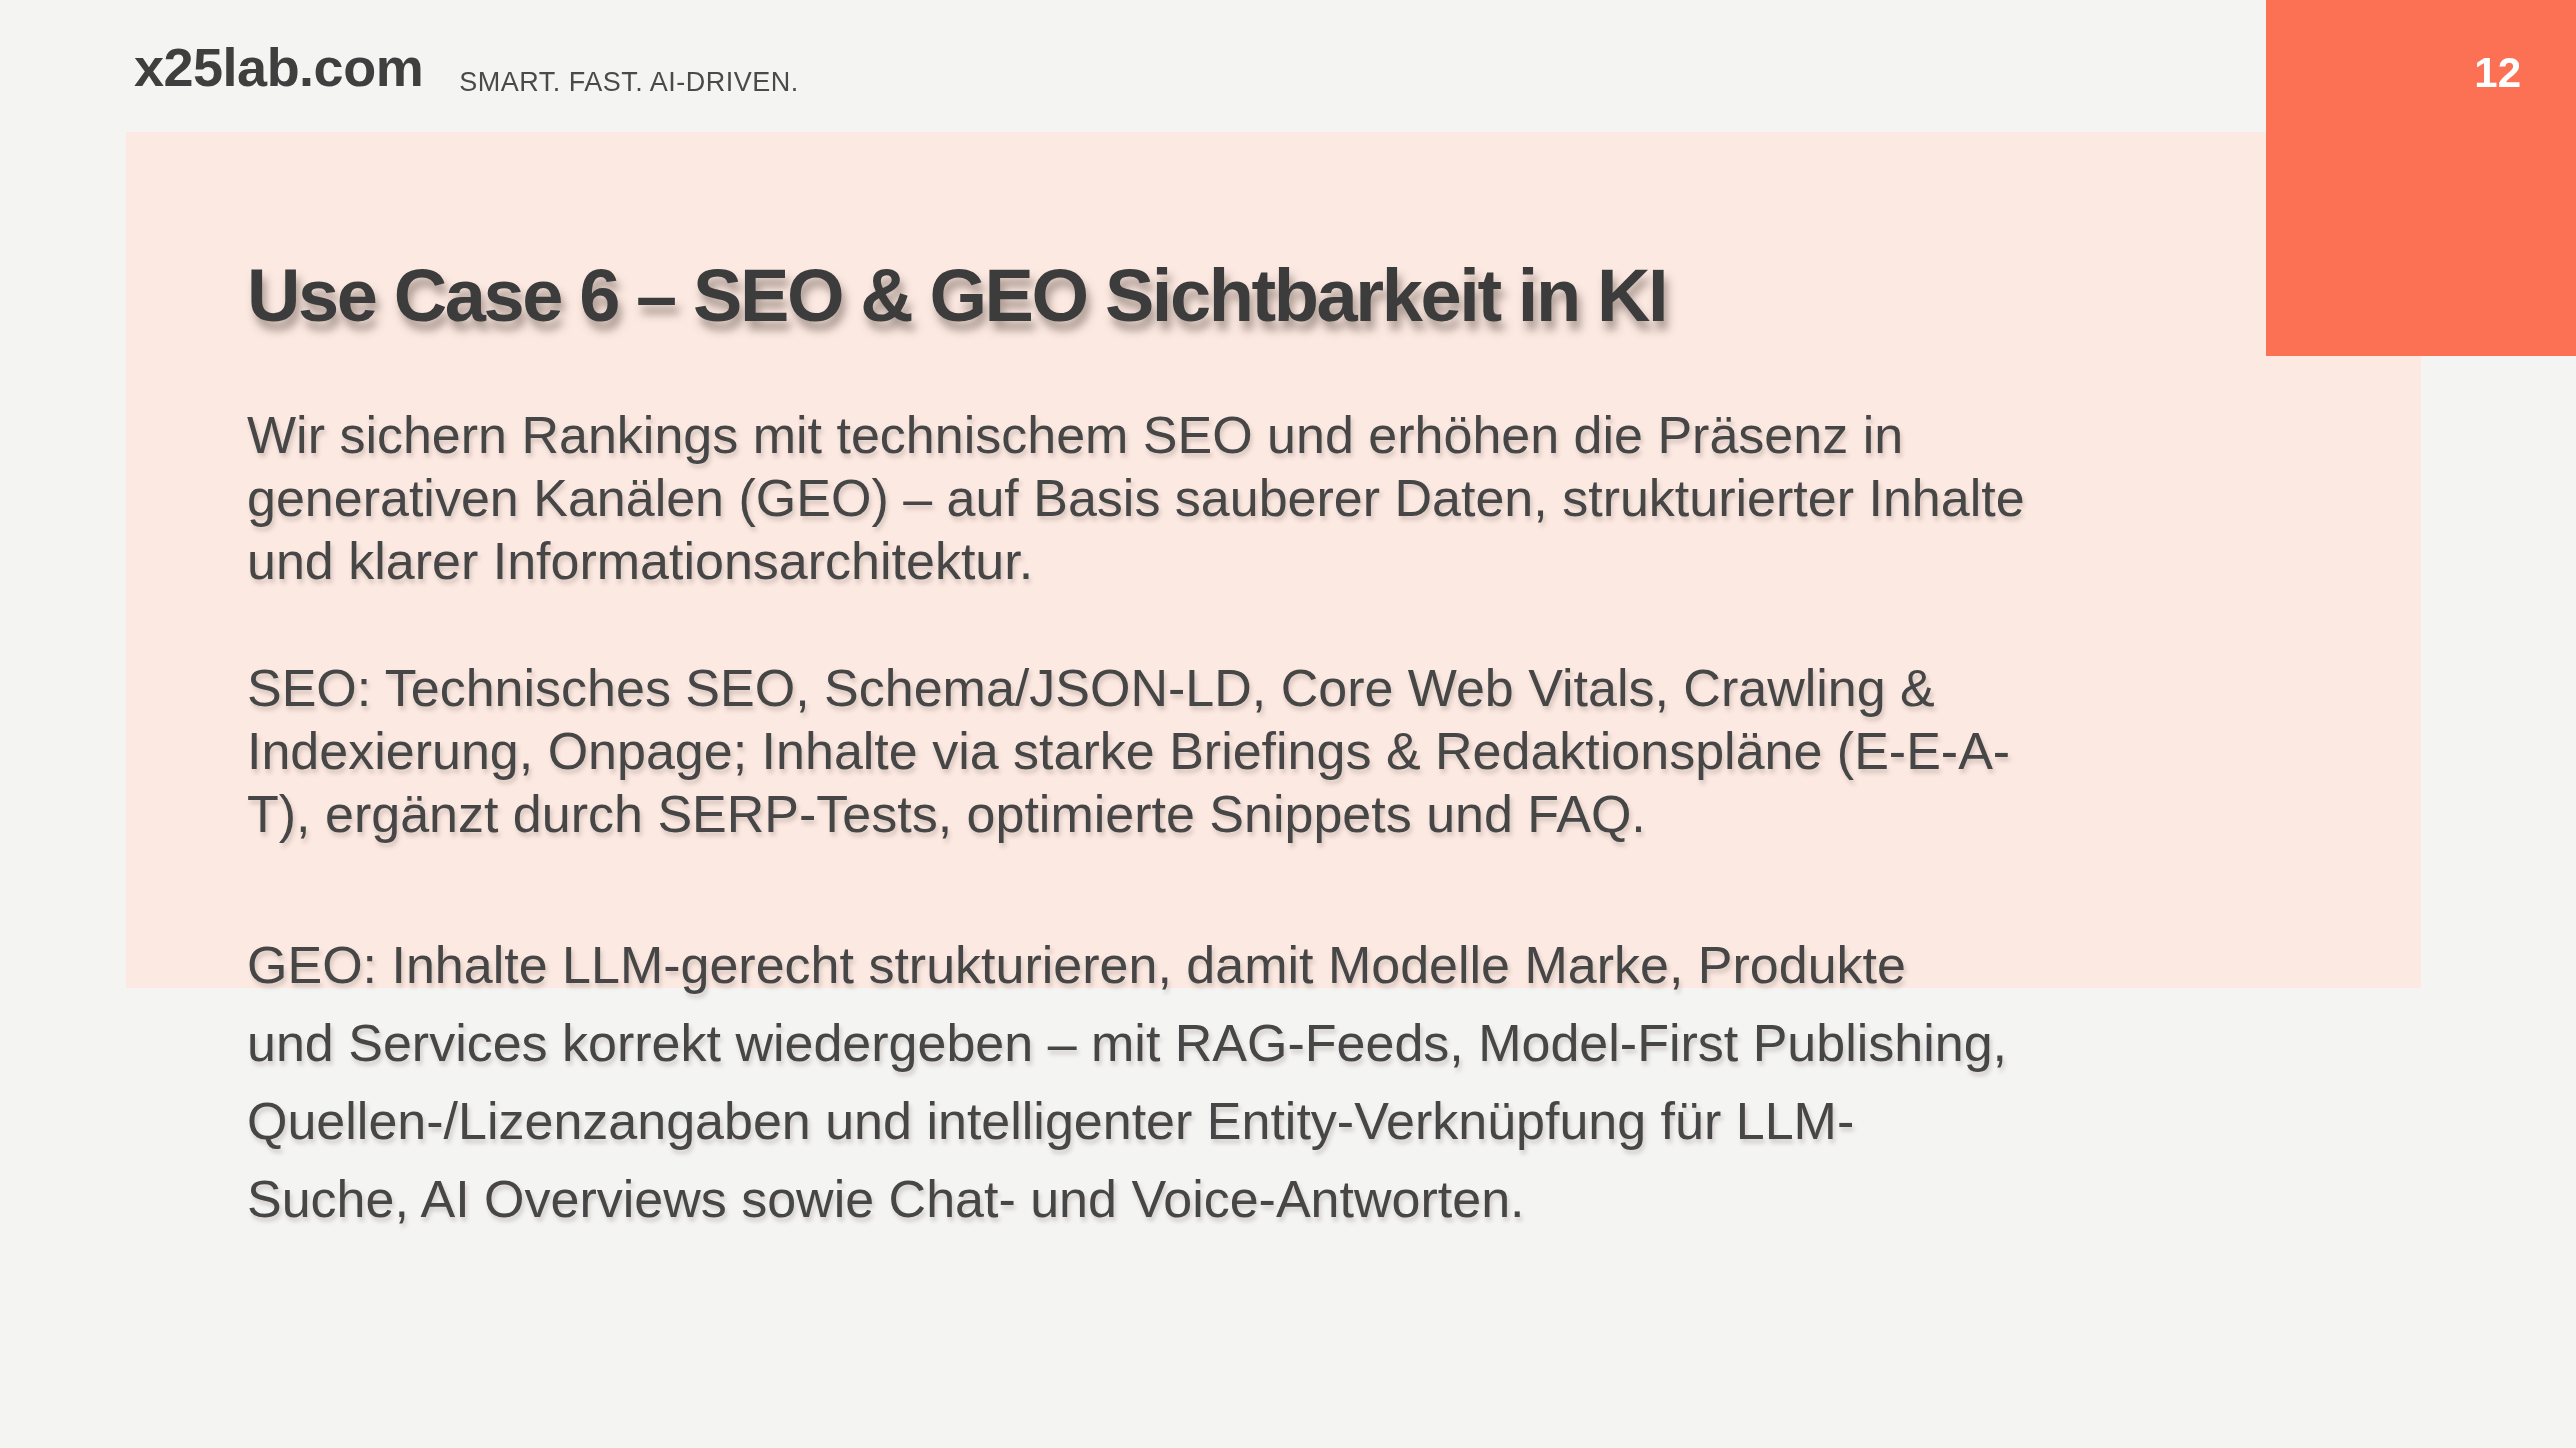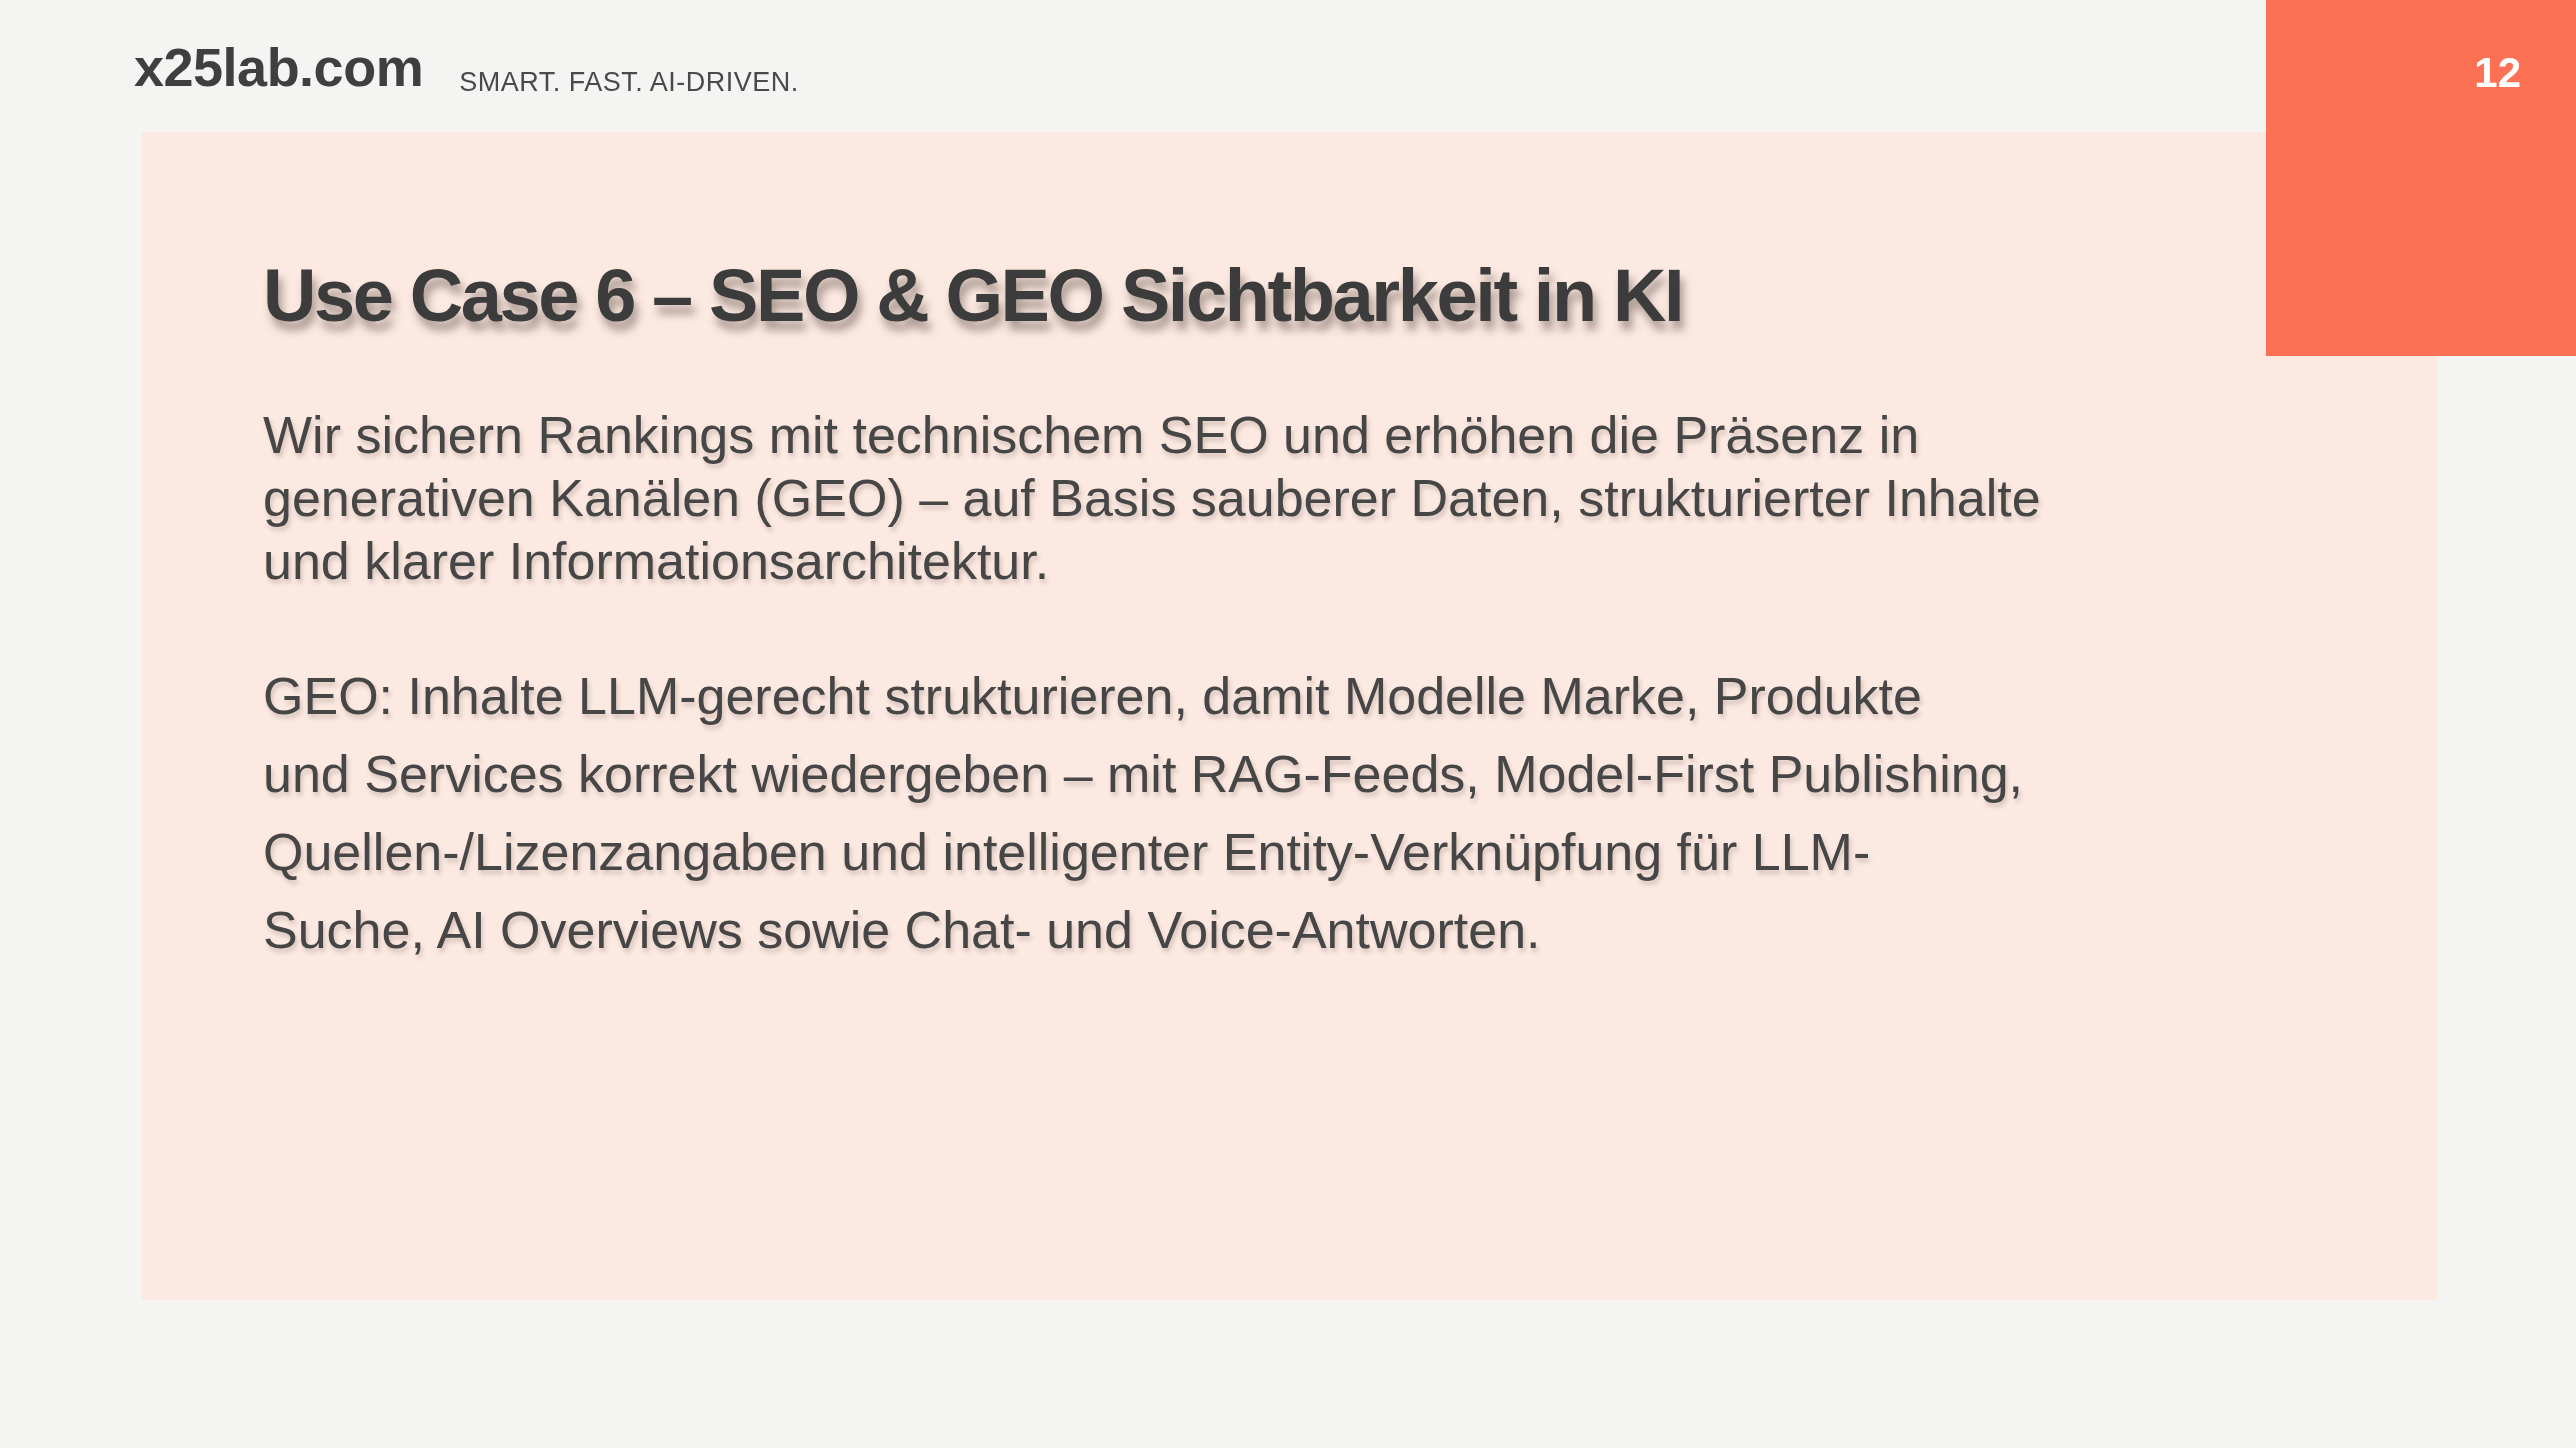--- a/index.html
+++ b/index.html
@@ -62,24 +62,24 @@
     top: 49px;
     right: 55px;
     font-size: 42px;
     font-weight: 800;
     color: var(--page-number-white);
   }
 
   
   .panel {
     position: absolute;
-    left: 142px;
+    left: 126px;
     top: 132px;
     width: 2295px;
-    height: 1168px;
+    height: 856px;
     background: var(--panel-pink);
     z-index: 1;
   }
   .slide-title {
     position: absolute;
     left: 121px;
     top: 121px;
     font-size: 74px;
     font-weight: 800;
     letter-spacing: -2.4px;
@@ -119,20 +119,23 @@
     <div class="page-number">12</div>
   </div>
 
   <div class="panel">
     <h1 class="slide-title">Use Case 6 – SEO &amp; GEO Sichtbarkeit in KI</h1>
 
     <div class="body-text">
       <p class="para-intro">Wir sichern Rankings mit technischem SEO und erhöhen die Präsenz in
 generativen Kanälen (GEO) – auf Basis sauberer Daten, strukturierter Inhalte
 und klarer Informationsarchitektur.</p>
+      <p class="para-seo">SEO: Technisches SEO, Schema/JSON-LD, Core Web Vitals, Crawling &amp;
+Indexierung, Onpage; Inhalte via starke Briefings &amp; Redaktionspläne (E-E-A-
+T), ergänzt durch SERP-Tests, optimierte Snippets und FAQ.</p>
       <p class="para-geo">GEO: Inhalte LLM-gerecht strukturieren, damit Modelle Marke, Produkte
 und Services korrekt wiedergeben – mit RAG-Feeds, Model-First Publishing,
 Quellen-/Lizenzangaben und intelligenter Entity-Verknüpfung für LLM-
 Suche, AI Overviews sowie Chat- und Voice-Antworten.</p>
     </div>
   </div>
 
 </div>
 
 

